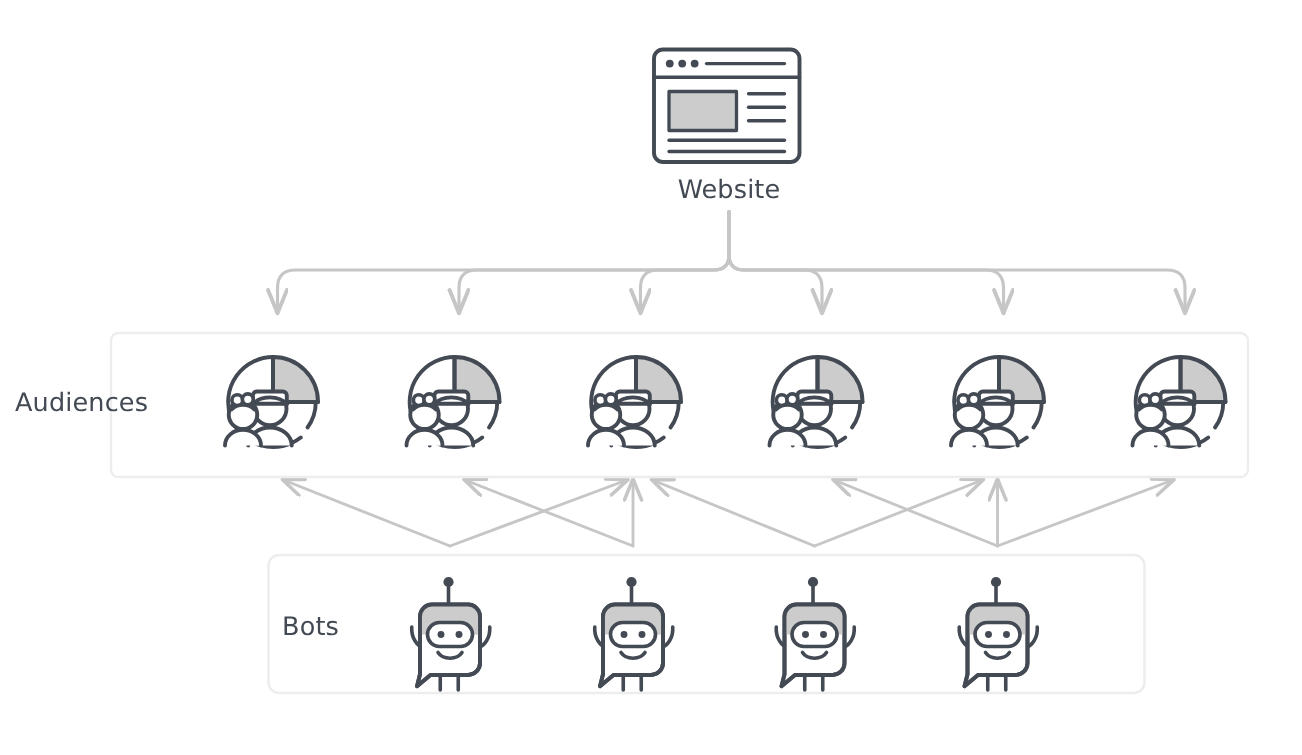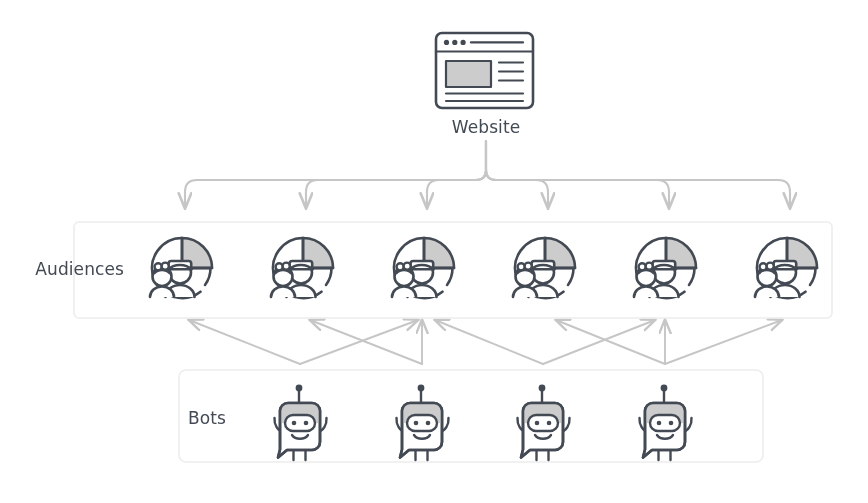--- a/index.html
+++ b/index.html
@@ -14,21 +14,21 @@
   svg.layer{position:absolute;left:0;top:0;width:868px;height:503px;}
   .label{
     position:absolute;
     color:#434a54;
     font-size:17px;
     font-family:"DejaVu Sans", sans-serif;
     white-space:nowrap;
     letter-spacing:0.1px;
   }
   #website-label{left:0;top:117px;width:972px;text-align:center;}
-  #audiences-label{left:0px;top:259px;width:124px;text-align:right;}
+  #audiences-label{left:10px;top:259px;width:124px;}
   #bots-label{left:0px;top:408px;width:202px;text-align:right;padding-left:24px;}
 </style>
 </head>
 <body>
 
 <div id="stage">
 
   <svg class="layer" viewBox="0 0 868 503">
     <defs>
       <marker id="ah" markerWidth="10" markerHeight="10" refX="7.6" refY="3.4" orient="auto" markerUnits="strokeWidth">

